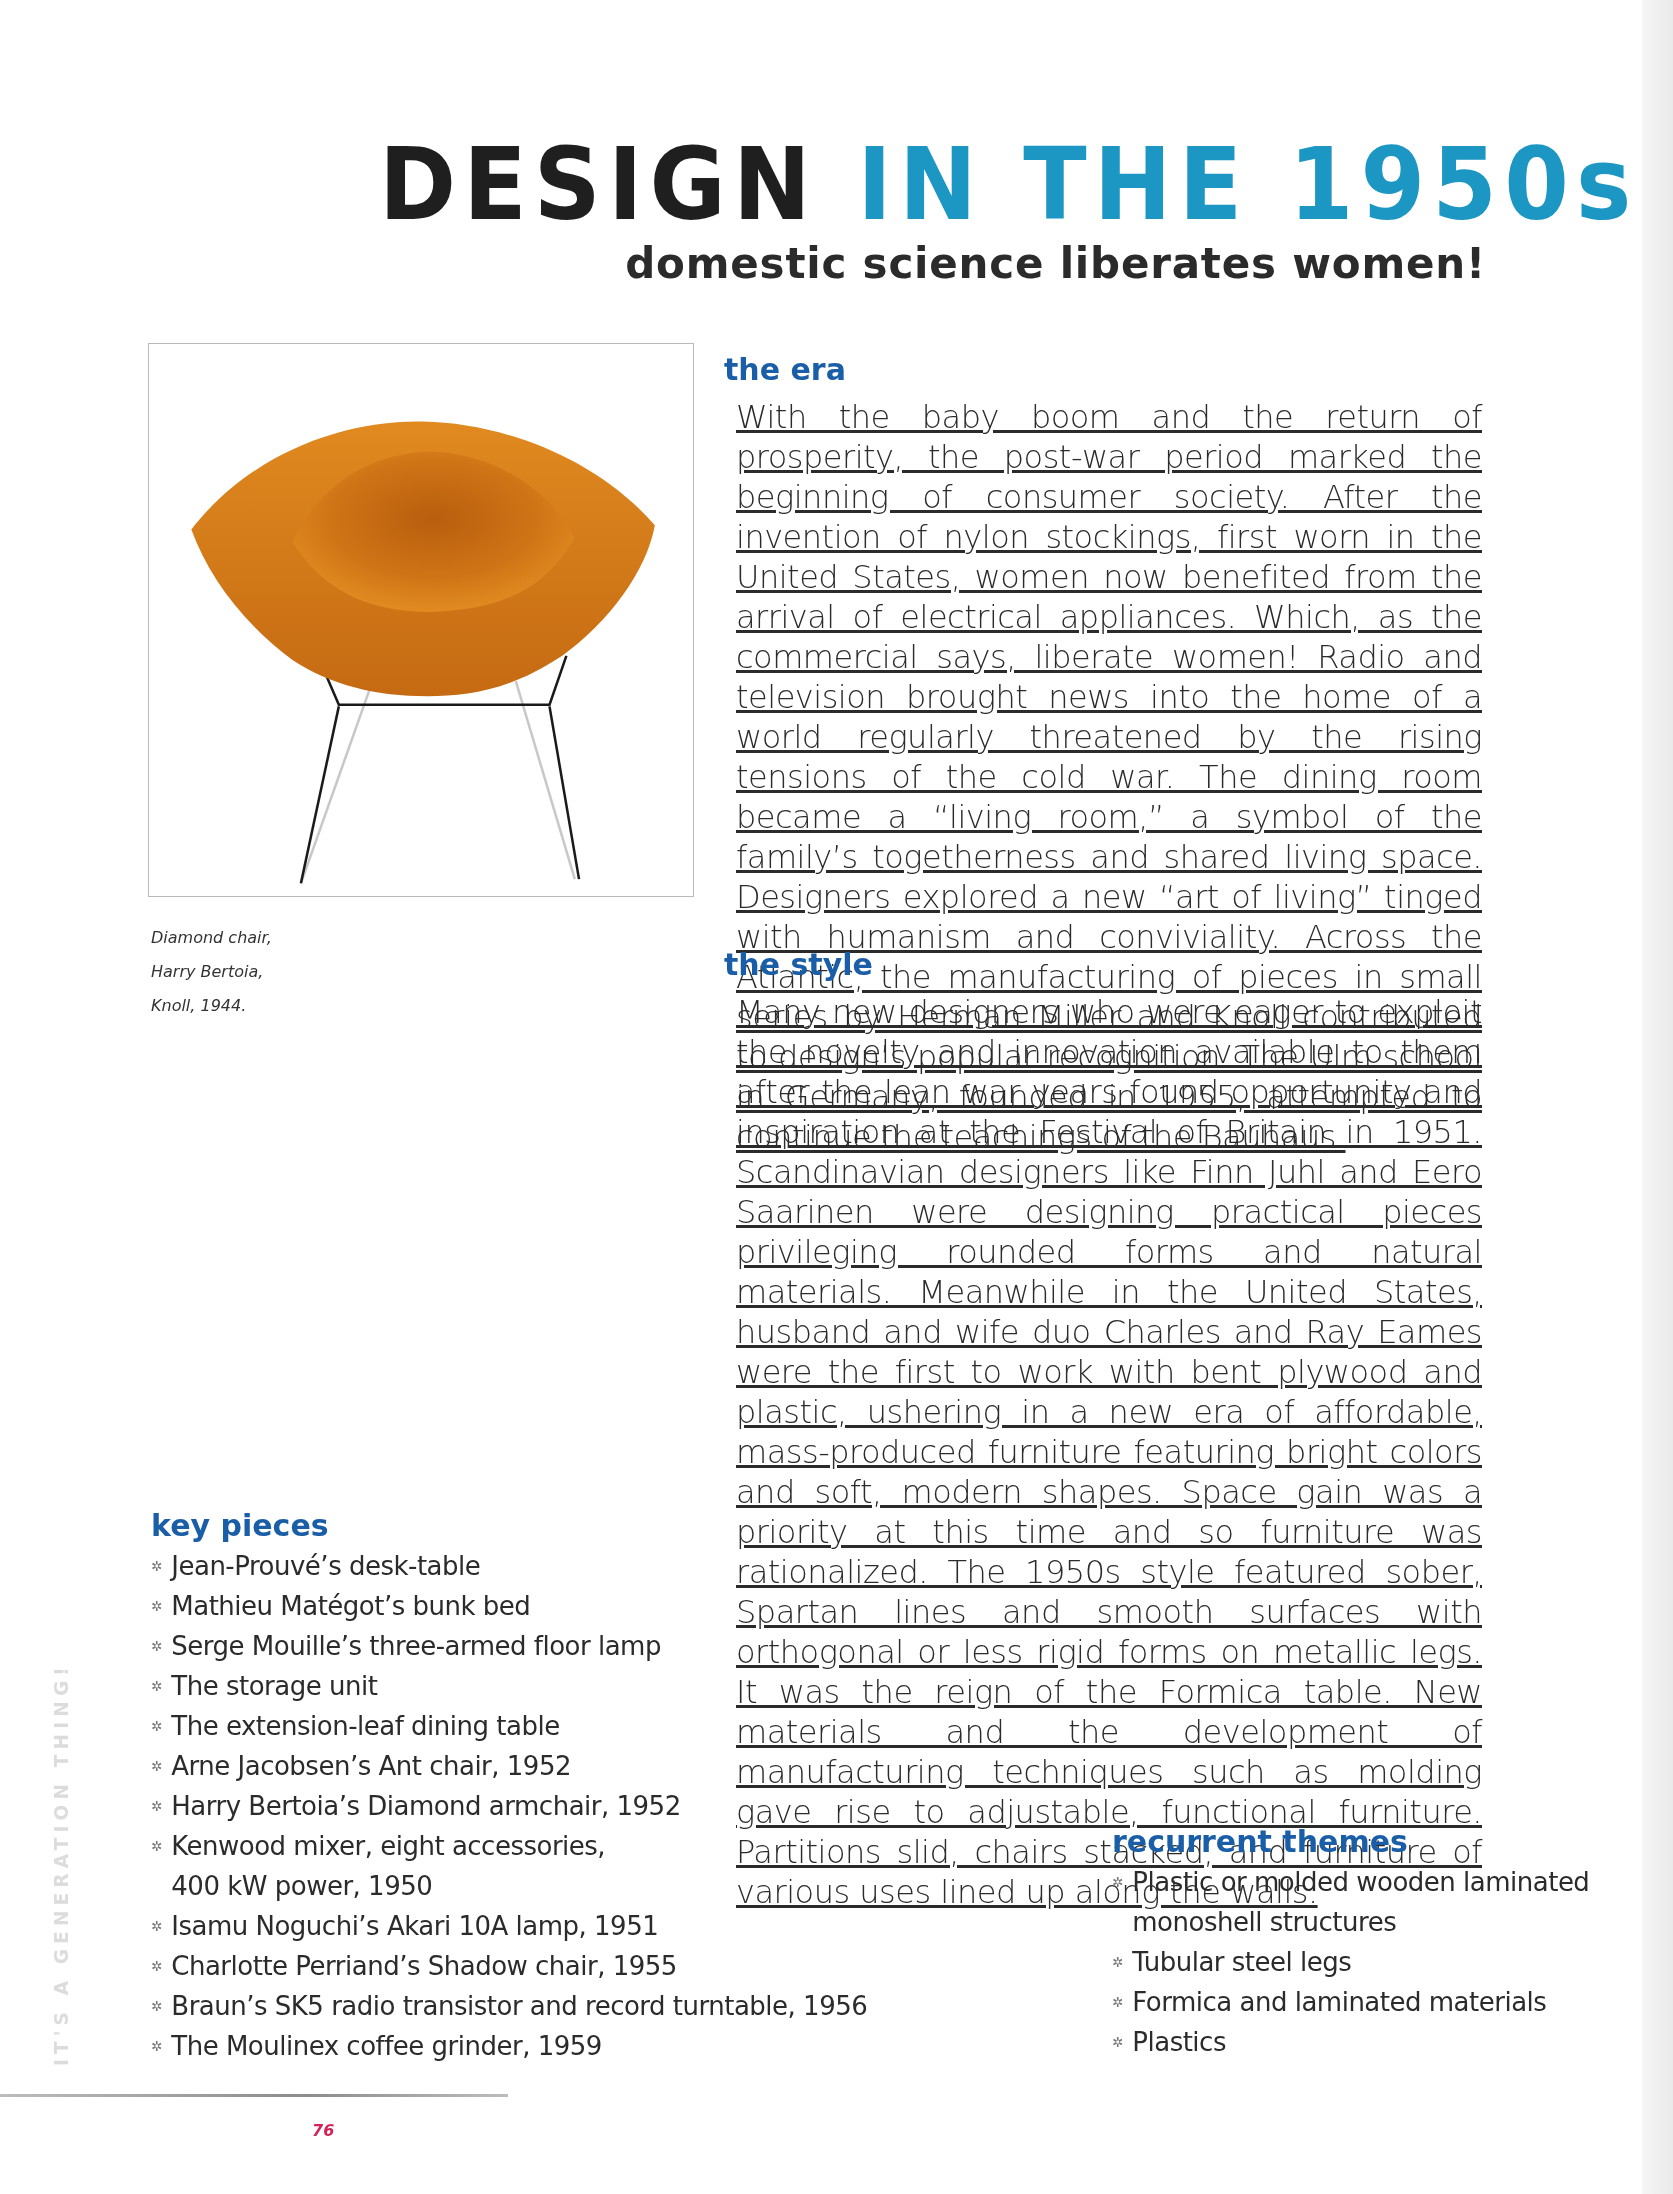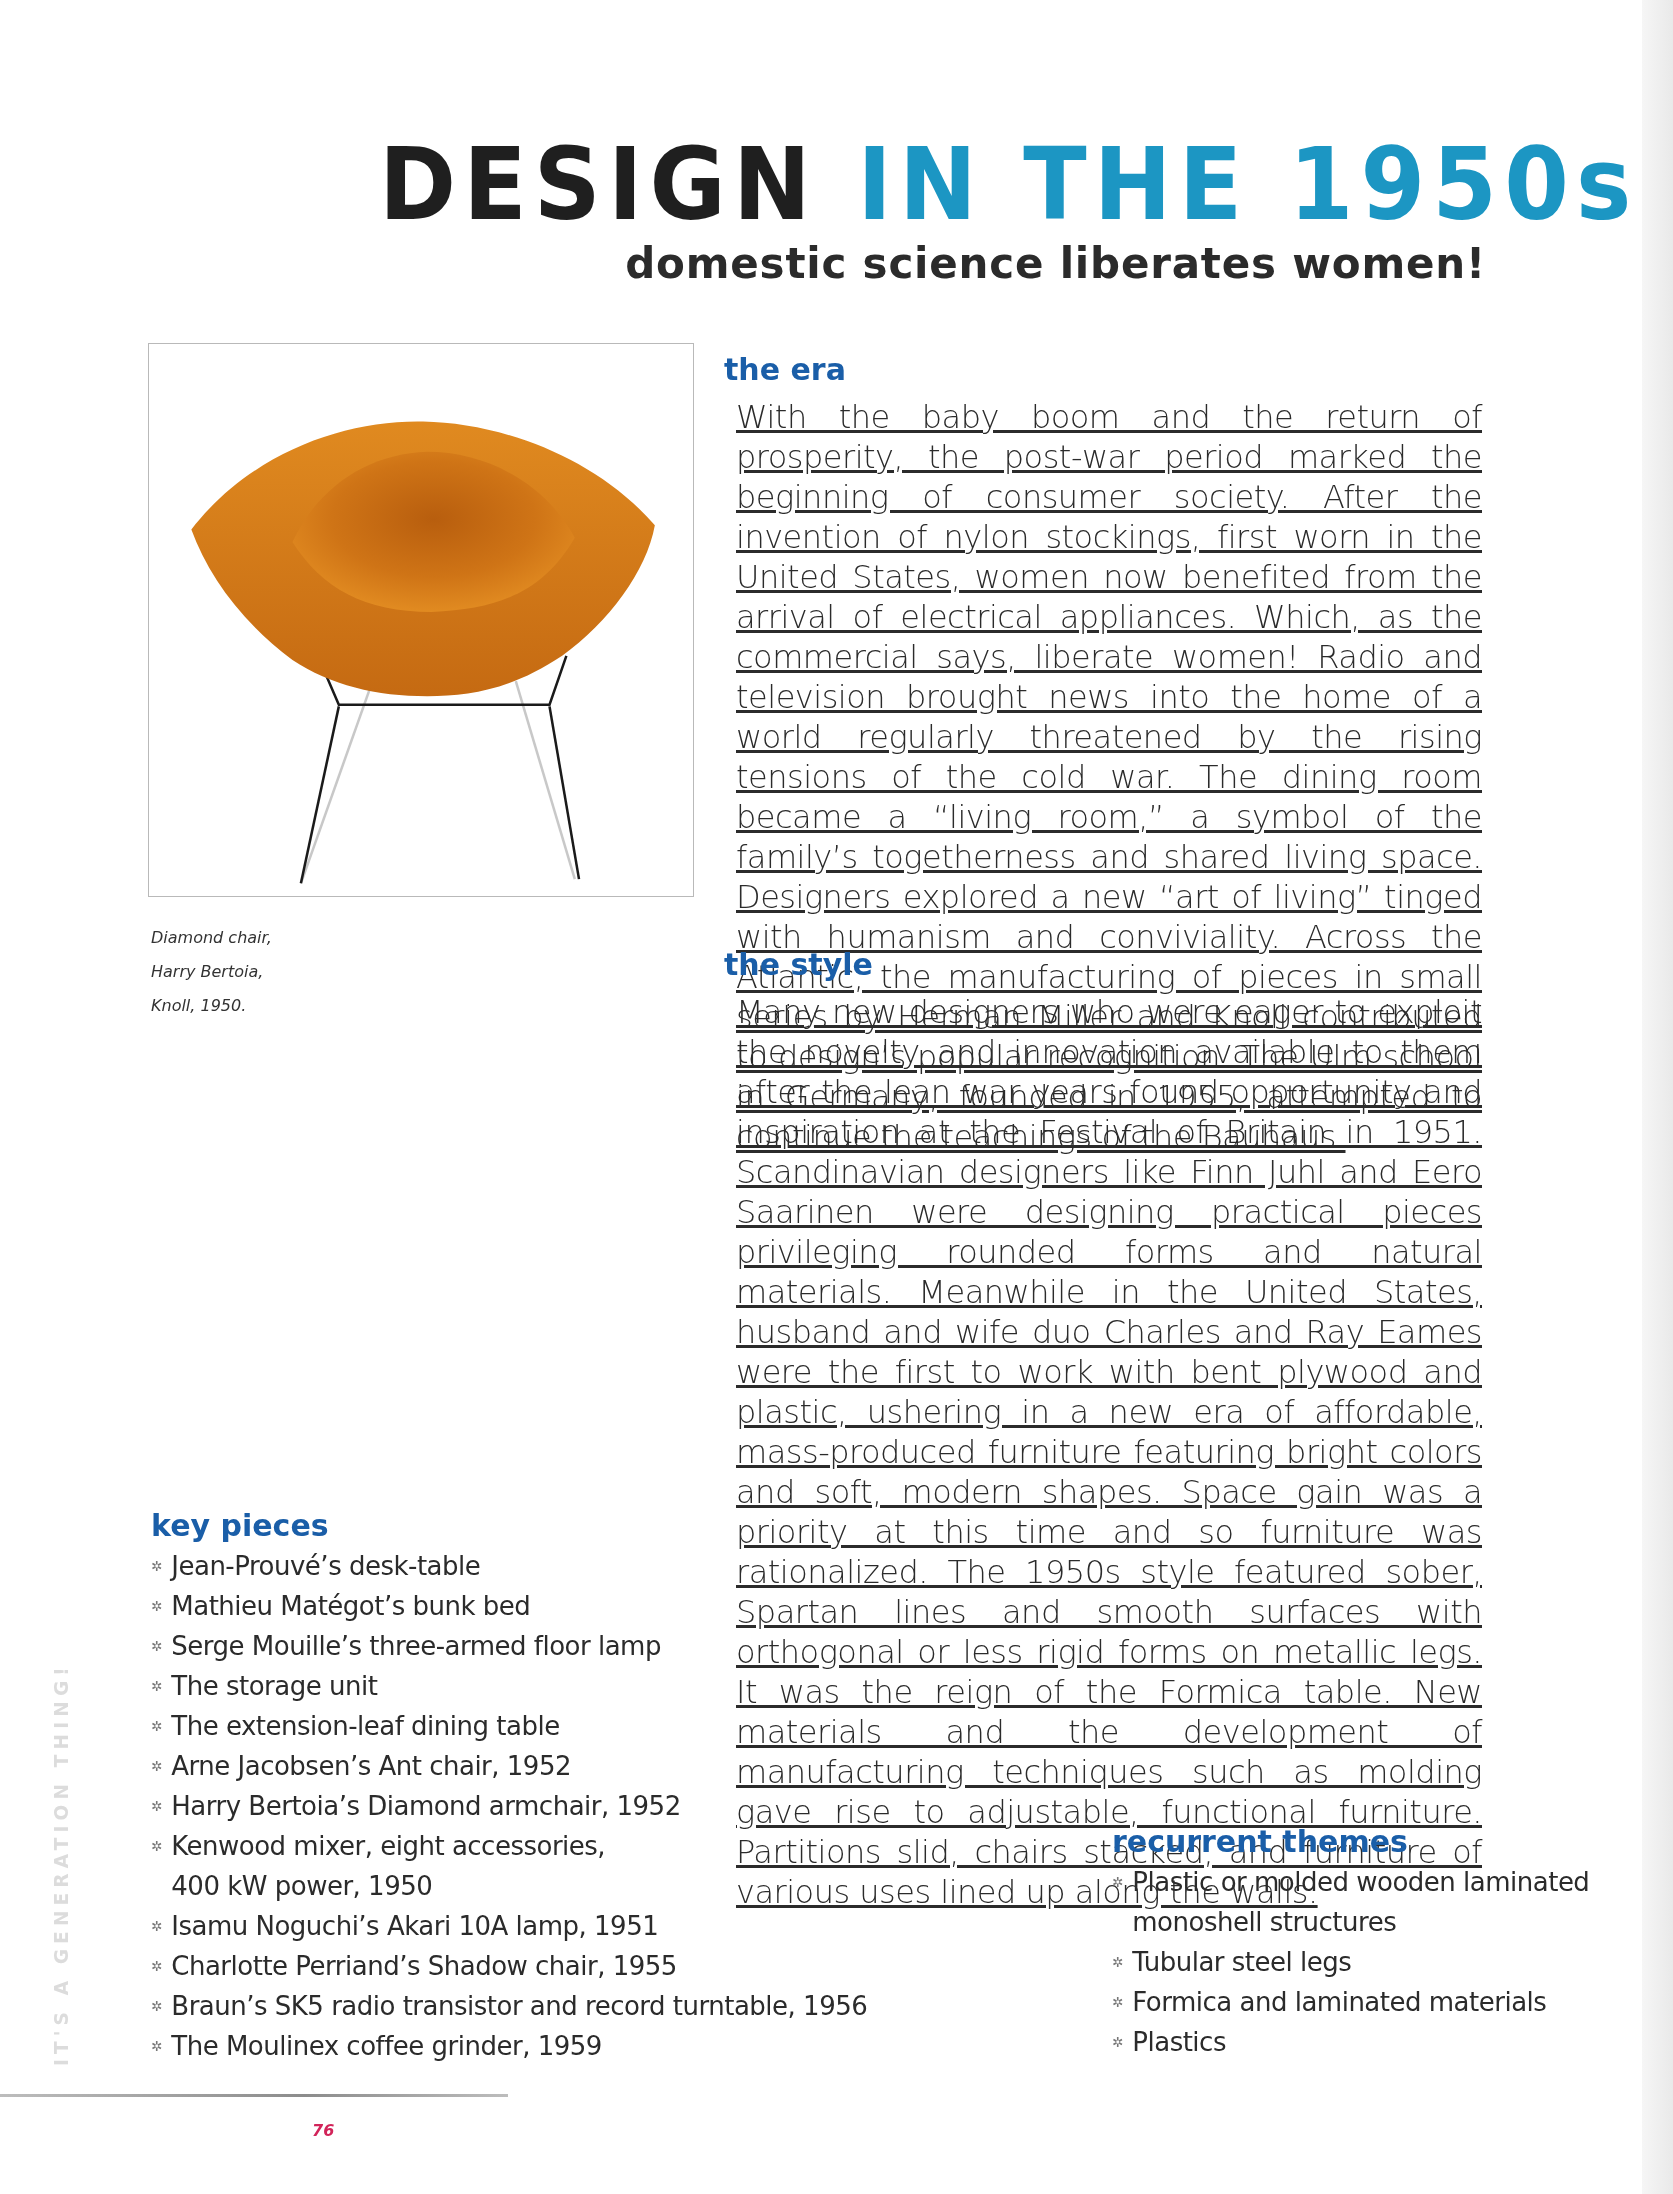--- a/index.html
+++ b/index.html
@@ -116,21 +116,21 @@
          C 590 270 545 330 490 370 C 430 410 380 418 330 418
          C 270 418 215 405 170 375 C 110 330 70 275 50 220 Z" fill="url(#rimGrad)"></path>
     <path d="M 170 235 C 200 170 260 130 330 128 C 400 128 470 165 505 230
          C 470 290 420 315 335 318 C 255 318 205 290 170 235 Z" fill="url(#seatGrad)"></path>
   </svg>
 </div>
 
 <div class="caption">
   <div>Diamond chair,</div>
   <div>Harry Bertoia,</div>
-  <div>Knoll, 1950.</div>
+  <div>Knoll, 1944.</div>
 </div>
 
 <div class="col-right era">
   <div class="section-head">the era</div>
   <p class="body-text">With the baby boom and the return of prosperity, the post-war period marked the beginning of consumer society. After the invention of nylon stockings, first worn in the United States, women now benefited from the arrival of electrical appliances. Which, as the commercial says, liberate women! Radio and television brought news into the home of a world regularly threatened by the rising tensions of the cold war. The dining room became a “living room,” a symbol of the family’s togetherness and shared living space. Designers explored a new “art of living” tinged with humanism and conviviality. Across the Atlantic, the manufacturing of pieces in small series by Herman Miller and Knoll contributed to design’s popular recognition. The Ulm school in Germany, founded in 1955, attempted to continue the teachings of the Bauhaus.</p>
 </div>
 
 <div class="col-right style">
   <div class="section-head">the style</div>
   <p class="body-text">Many new designers who were eager to exploit the novelty and innovation available to them after the lean war years found opportunity and inspiration at the Festival of Britain in 1951. Scandinavian designers like Finn Juhl and Eero Saarinen were designing practical pieces privileging rounded forms and natural materials. Meanwhile in the United States, husband and wife duo Charles and Ray Eames were the first to work with bent plywood and plastic, ushering in a new era of affordable, mass-produced furniture featuring bright colors and soft, modern shapes. Space gain was a priority at this time and so furniture was rationalized. The 1950s style featured sober, Spartan lines and smooth surfaces with orthogonal or less rigid forms on metallic legs. It was the reign of the Formica table. New materials and the development of manufacturing techniques such as molding gave rise to adjustable, functional furniture. Partitions slid, chairs stacked, and furniture of various uses lined up along the walls.</p>

